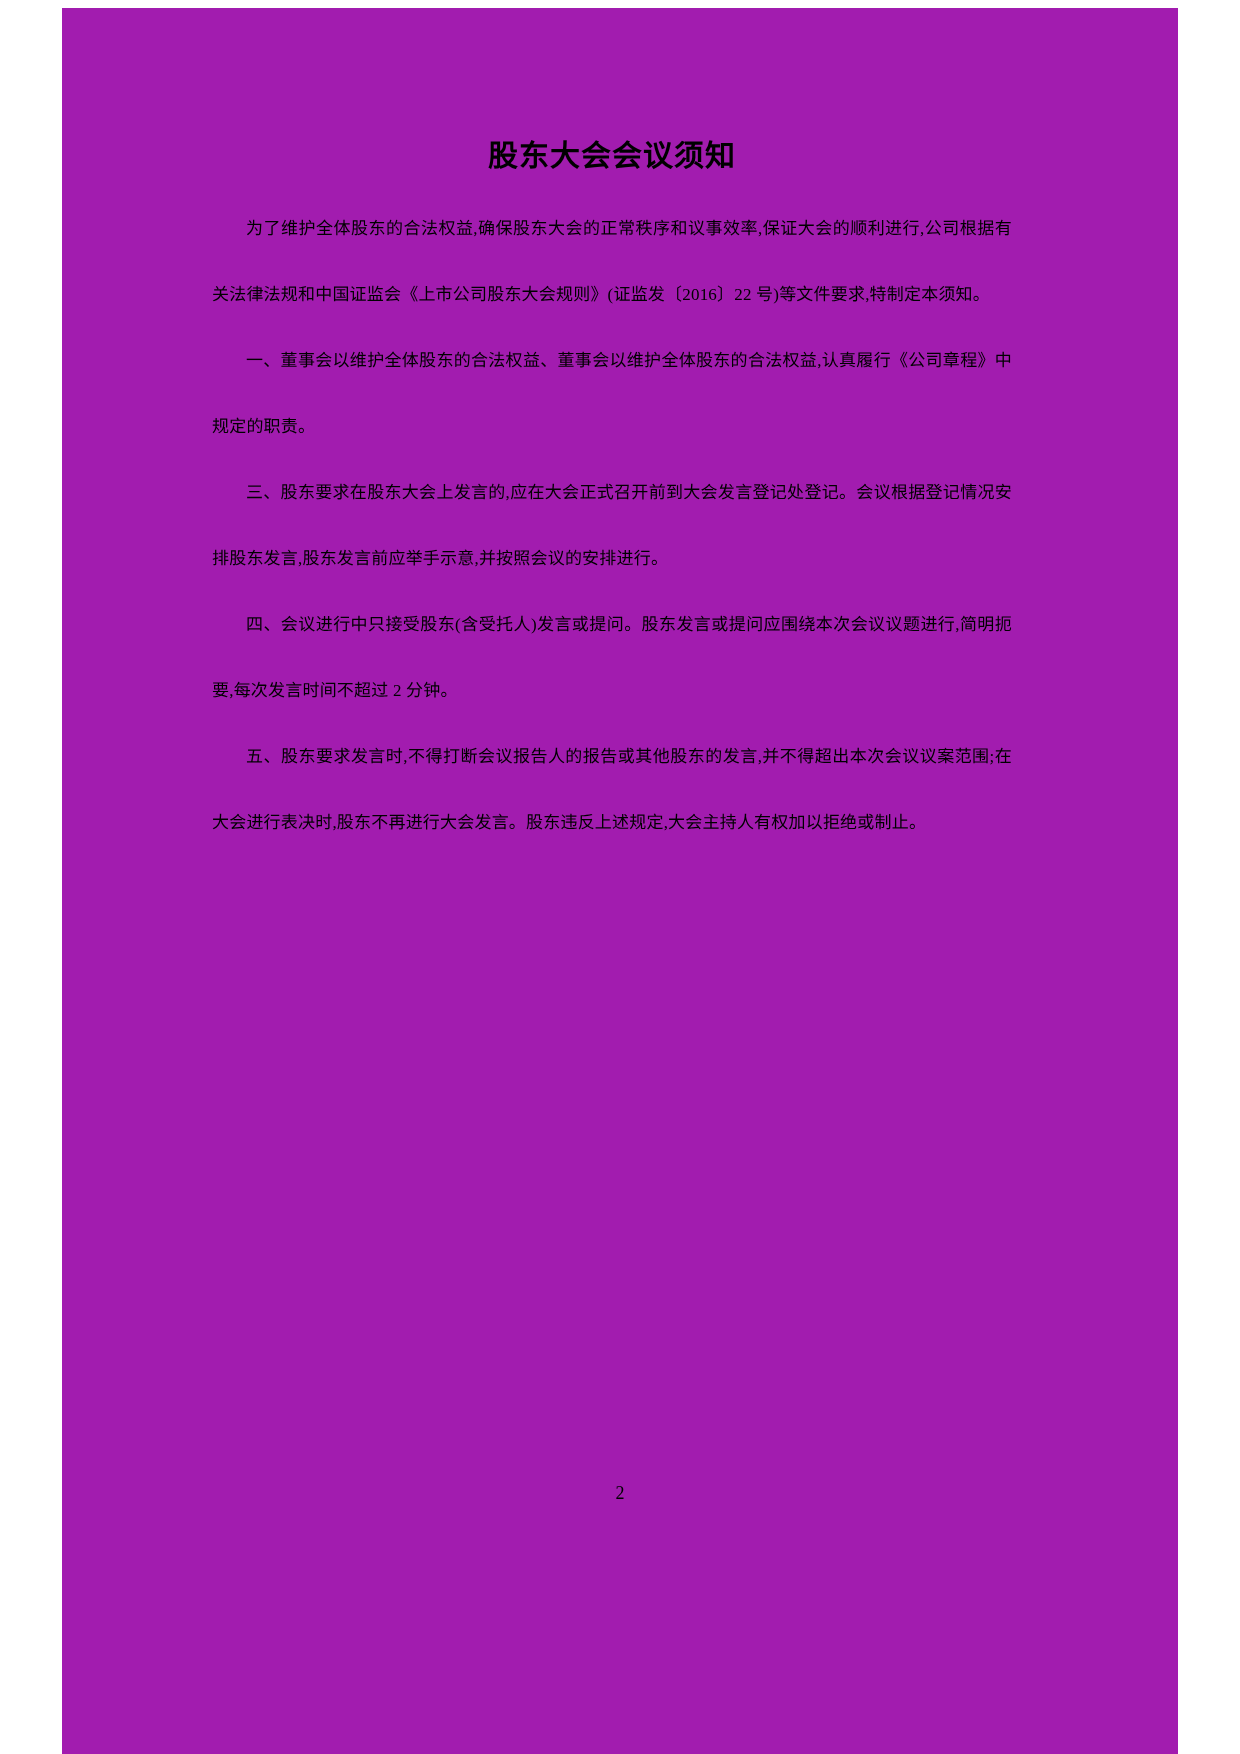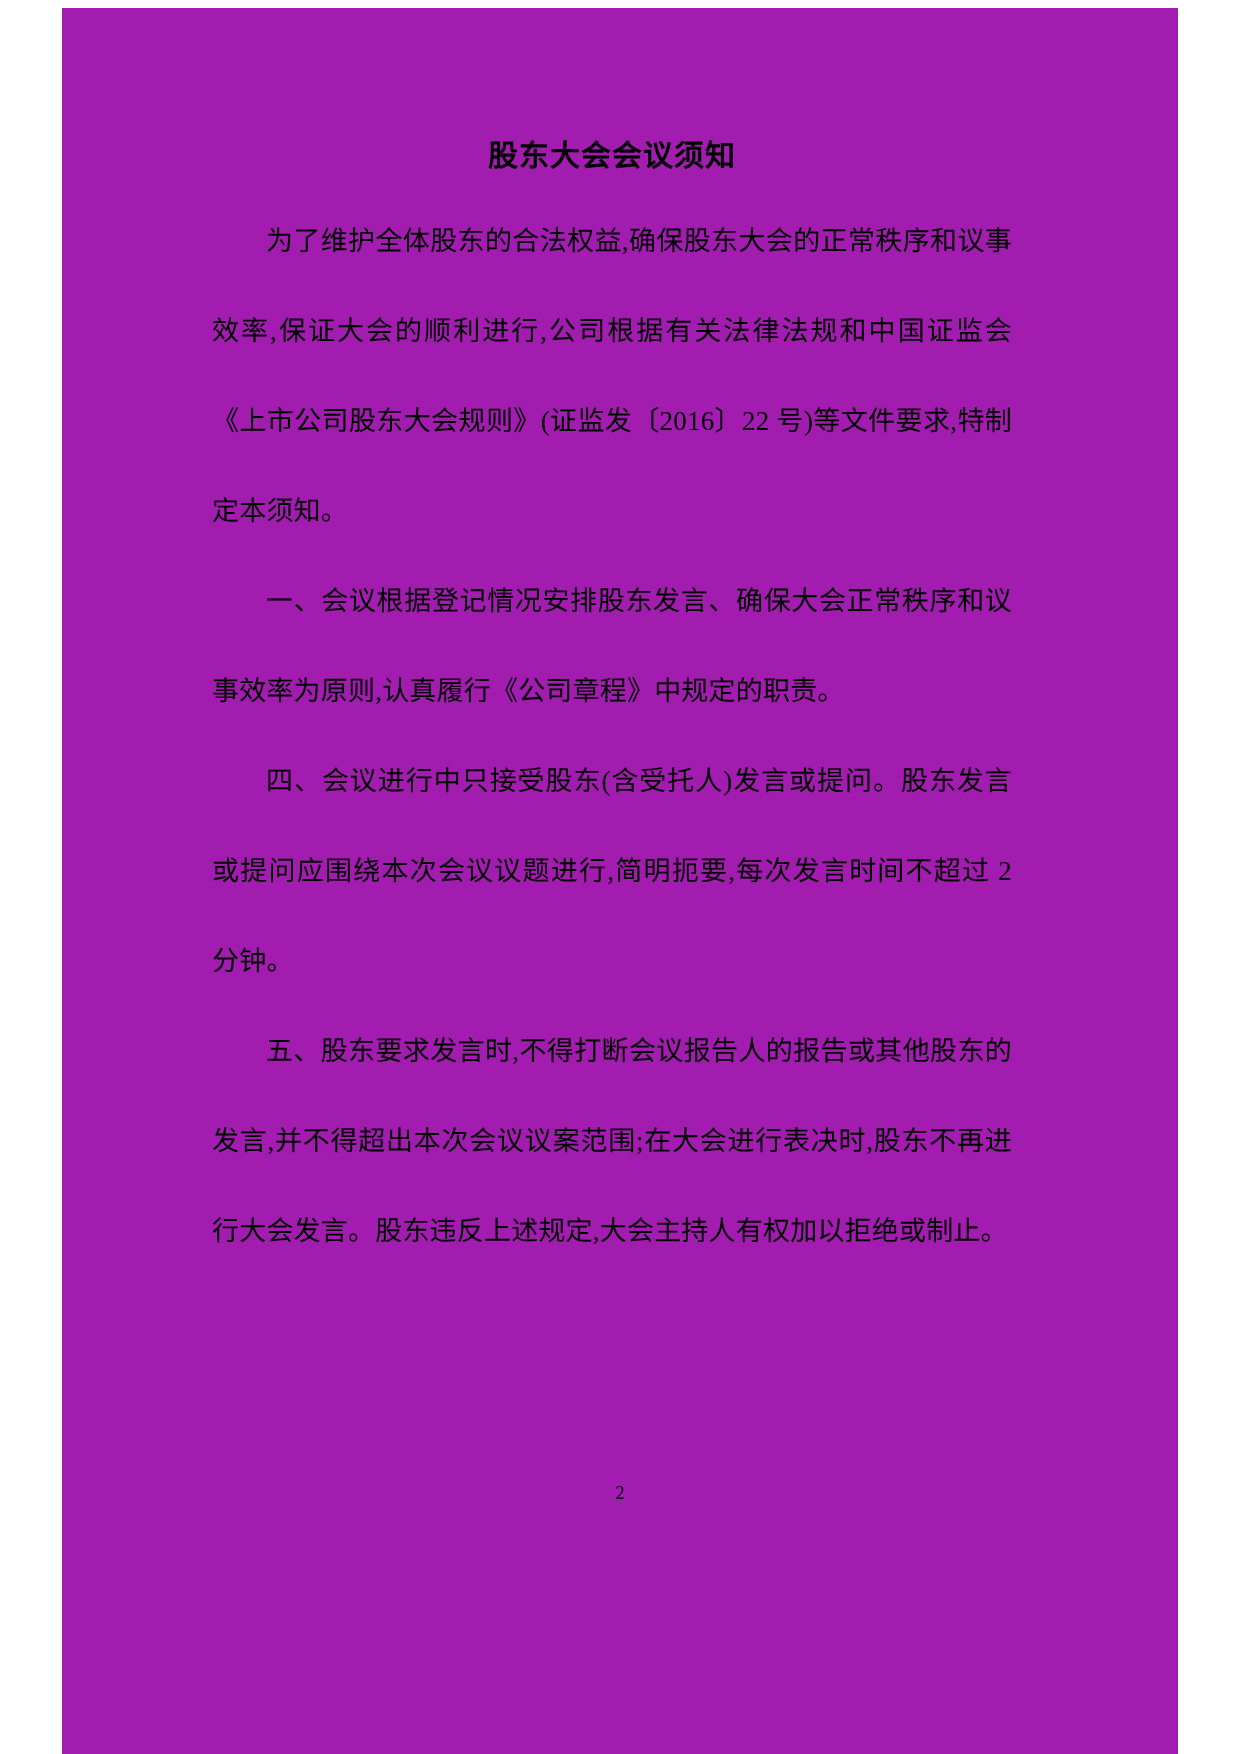--- a/index.html
+++ b/index.html
@@ -28,22 +28,22 @@
   }
   .doc-title {
     text-align: center;
     font-size: 30px;
     font-weight: 700;
     letter-spacing: 1px;
     margin: 0 0 18px 0;
     line-height: 1.5;
   }
   .para {
-    font-size: 27px;
-    line-height: 90px;
+    font-size: 17px;
+    line-height: 66px;
     text-align: justify;
     text-justify: inter-ideograph;
     margin: 0;
     text-indent: 2em;
     letter-spacing: 0.2px;
     word-break: break-all;
   }
   .page-number {
     position: absolute;
     left: 0;
@@ -54,18 +54,19 @@
     color: #000;
   }
 </style>
 </head>
 <body>
 
 <div class="page">
   <div class="content">
     <h1 class="doc-title">股东大会会议须知</h1>
     <p class="para">为了维护全体股东的合法权益,确保股东大会的正常秩序和议事效率,保证大会的顺利进行,公司根据有关法律法规和中国证监会《上市公司股东大会规则》(证监发〔2016〕22 号)等文件要求,特制定本须知。</p>
-    <p class="para">一、会议根据登记情况安排股东发言、确保大会正常秩序和议事效率为原则,认真履行《公司章程》中规定的职责。</p>
+    <p class="para">一、董事会以维护全体股东的合法权益、董事会以维护全体股东的合法权益,认真履行《公司章程》中规定的职责。</p>
+    <p class="para">三、股东要求在股东大会上发言的,应在大会正式召开前到大会发言登记处登记。会议根据登记情况安排股东发言,股东发言前应举手示意,并按照会议的安排进行。</p>
     <p class="para">四、会议进行中只接受股东(含受托人)发言或提问。股东发言或提问应围绕本次会议议题进行,简明扼要,每次发言时间不超过 2 分钟。</p>
     <p class="para">五、股东要求发言时,不得打断会议报告人的报告或其他股东的发言,并不得超出本次会议议案范围;在大会进行表决时,股东不再进行大会发言。股东违反上述规定,大会主持人有权加以拒绝或制止。</p>
   </div>
   <div class="page-number">2</div>
 </div>
 
 </body></html>

